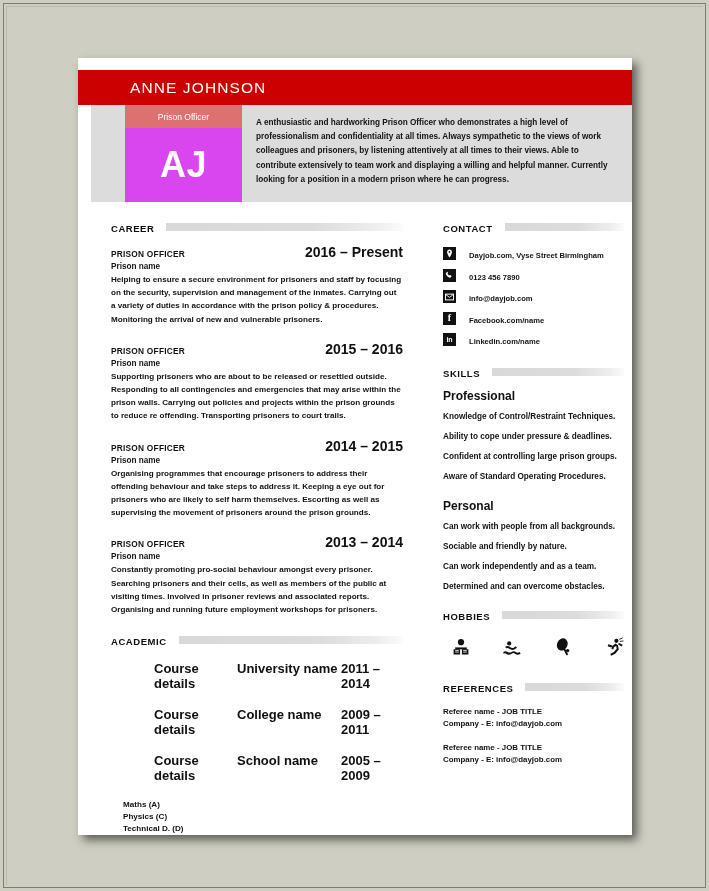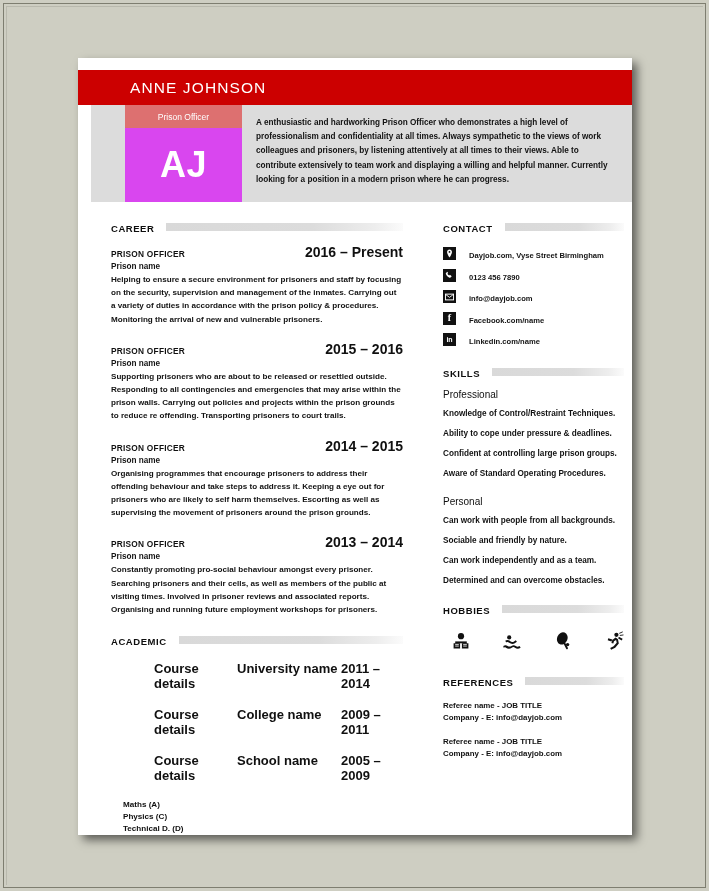--- a/index.html
+++ b/index.html
@@ -224,22 +224,22 @@
     line-height: 1;
   }
   .ctext {
     font-size: 7.6px;
     font-weight: 700;
     color: #141414;
   }
 
   
   .skill-cat {
-    font-size: 10px;
-    font-weight: 400;
+    font-size: 12px;
+    font-weight: 700;
     color: #101010;
     margin-bottom: 9px;
   }
   .skill {
     font-size: 8.2px;
     font-weight: 700;
     color: #121212;
     margin-bottom: 11px;
   }
   .skill-gap { height: 7px; }

